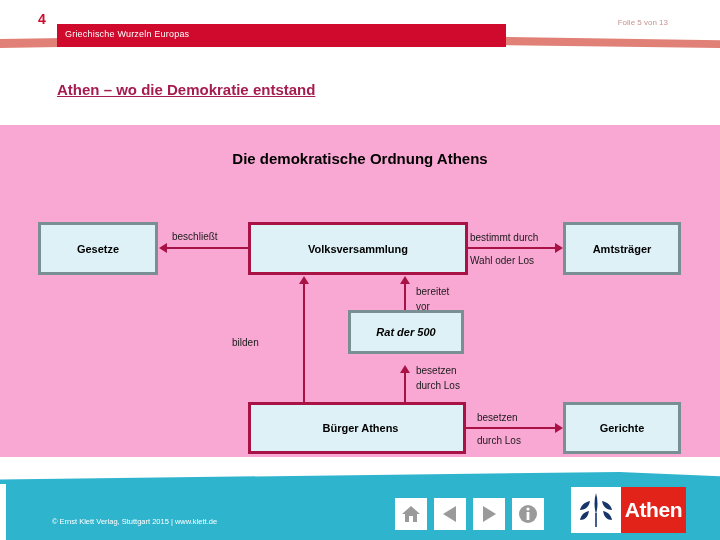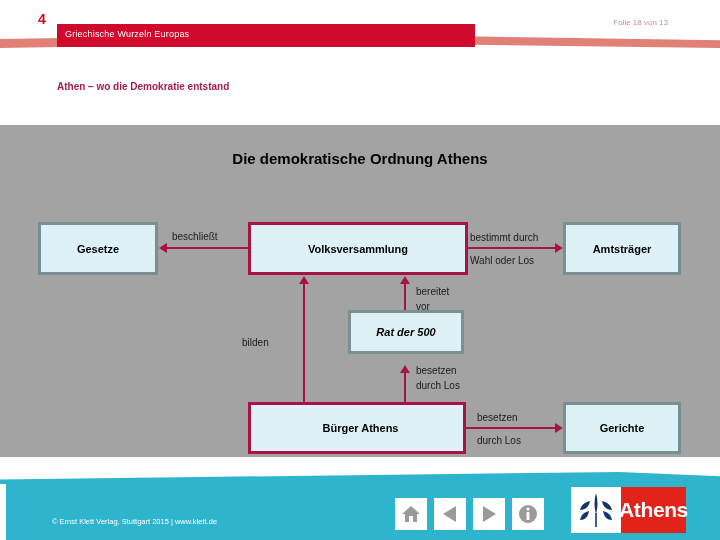--- a/index.html
+++ b/index.html
@@ -26,20 +26,21 @@
     left: 0; top: 34px;
     width: 720px; height: 14px;
     background: #e08076;
     clip-path: polygon(0% 35%, 45% 0%, 100% 45%, 100% 100%, 45% 62%, 0% 100%);
   }
   .header-band {
     position: absolute;
     left: 57px; top: 24px;
     width: 418px; height: 23px;
     background: #cf0a2c;
+    padding-left: 31px;
   }
   .header-band-label {
     position: absolute;
     left: 8px; top: 5px;
     font-size: 9px;
     color: #ffffff;
     letter-spacing: .2px;
     white-space: nowrap;
   }
   .header-number {
@@ -54,32 +55,33 @@
     right: 52px; top: 18px;
     font-size: 8px;
     color: #c8948e;
     white-space: nowrap;
   }
 
   
   .subtitle {
     position: absolute;
     left: 57px; top: 81px;
-    font-size: 10px;
+    font-size: 15px;
     font-weight: bold;
     color: #a51c50;
     white-space: nowrap;
+    text-decoration: underline;
   }
 
   
   .content-panel {
     position: absolute;
     left: 0; top: 125px;
     width: 720px; height: 332px;
-    background: #a3a3a3;
+    background: #f9a8d4;
   }
   .main-title {
     position: absolute;
     left: 0; top: 25px;
     width: 720px;
     text-align: center;
     font-size: 15px;
     font-weight: bold;
     color: #000000;
   }
@@ -191,21 +193,21 @@
 </style>
 </head>
 <body>
 
 <div class="header">
   <div class="header-swoosh"></div>
   <div class="header-number">4</div>
   <div class="header-band">
     <div class="header-band-label">Griechische Wurzeln Europas</div>
   </div>
-  <div class="slide-counter">Folie 18 von 13</div>
+  <div class="slide-counter">Folie 5 von 13</div>
 </div>
 
 <div class="subtitle">Athen – wo die Demokratie entstand</div>
 
 <div class="content-panel">
   <div class="main-title">Die demokratische Ordnung Athens</div>
 
   <div class="diagram">
 
     <div class="line" style="left:167px; top:110px; width:82px; height:2px;"></div>
@@ -222,21 +224,21 @@
     <div class="lbl" style="left:416px; top:148px;">bereitet</div>
     <div class="lbl" style="left:416px; top:163px;">vor</div>
 
     <div class="line" style="left:404px; top:236px; width:2px; height:29px;"></div>
     <div class="arrow arrow-up" style="left:400px; top:228px;"></div>
     <div class="lbl" style="left:416px; top:227px;">besetzen</div>
     <div class="lbl" style="left:416px; top:242px;">durch Los</div>
 
     <div class="line" style="left:303px; top:147px; width:2px; height:118px;"></div>
     <div class="arrow arrow-up" style="left:299px; top:139px;"></div>
-    <div class="lbl" style="left:242px; top:199px;">bilden</div>
+    <div class="lbl" style="left:232px; top:199px;">bilden</div>
 
     <div class="line" style="left:466px; top:290px; width:89px; height:2px;"></div>
     <div class="arrow arrow-right" style="left:555px; top:286px;"></div>
     <div class="lbl" style="left:477px; top:274px;">besetzen</div>
     <div class="lbl" style="left:477px; top:297px;">durch Los</div>
 
     <div class="node gray n-gesetze">
       <span>Gesetze</span>
     </div>
     <div class="node red n-volks">
@@ -302,15 +304,15 @@
         <g fill="#16356b">
           <path d="M20,2 C22,9 22,16 20,23 C18,16 18,9 20,2 Z"></path>
           <path d="M19.2,22 h1.6 v14 h-1.6 Z"></path>
           <path d="M14,10 C9,11 5,14 4,19 C9,19 13,16 14,10 Z"></path>
           <path d="M26,10 C31,11 35,14 36,19 C31,19 27,16 26,10 Z"></path>
           <path d="M13,20 C8,21 5,24 4,29 C9,29 12,26 13,20 Z"></path>
           <path d="M27,20 C32,21 35,24 36,29 C31,29 28,26 27,20 Z"></path>
         </g>
       </svg>
     </div>
-    <div class="klett-word">Athens</div>
+    <div class="klett-word">Athen</div>
   </div>
 </div>
 
 </body></html>

